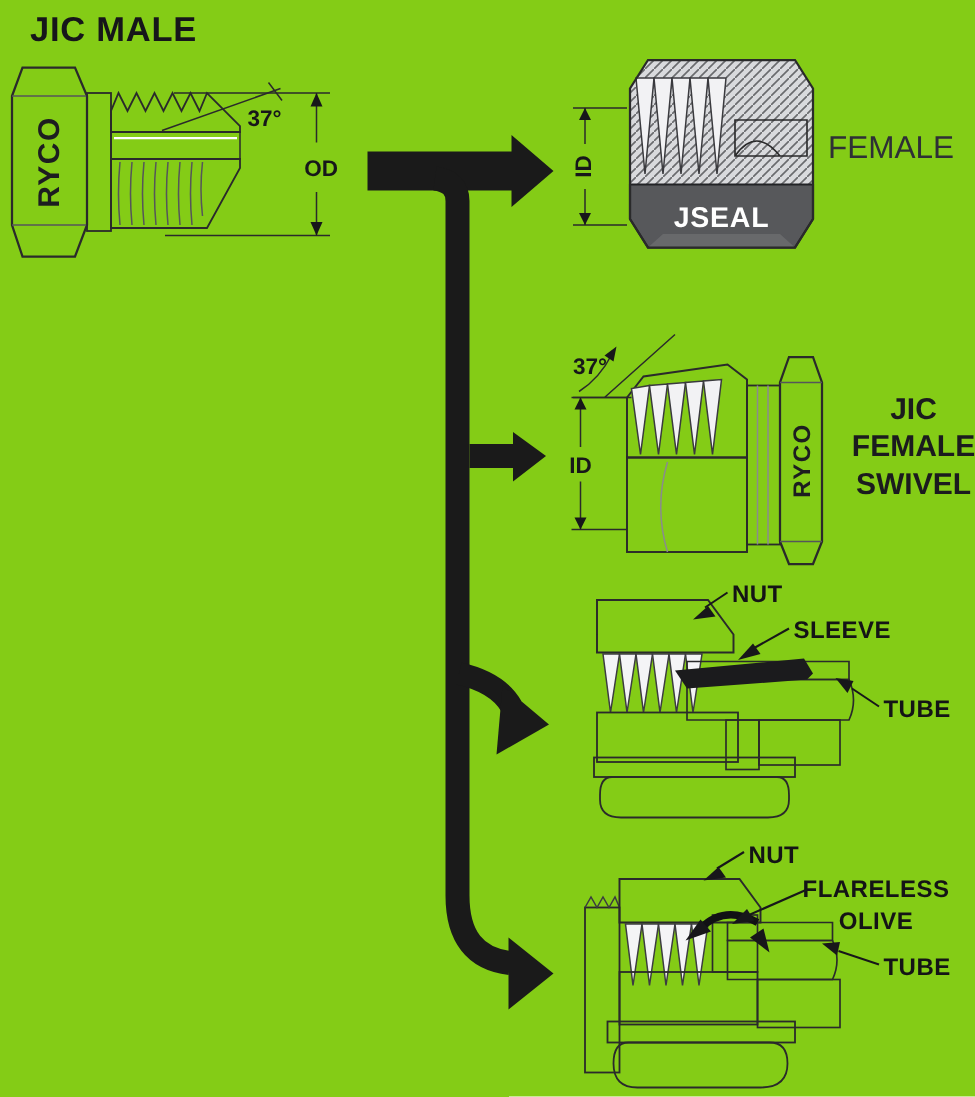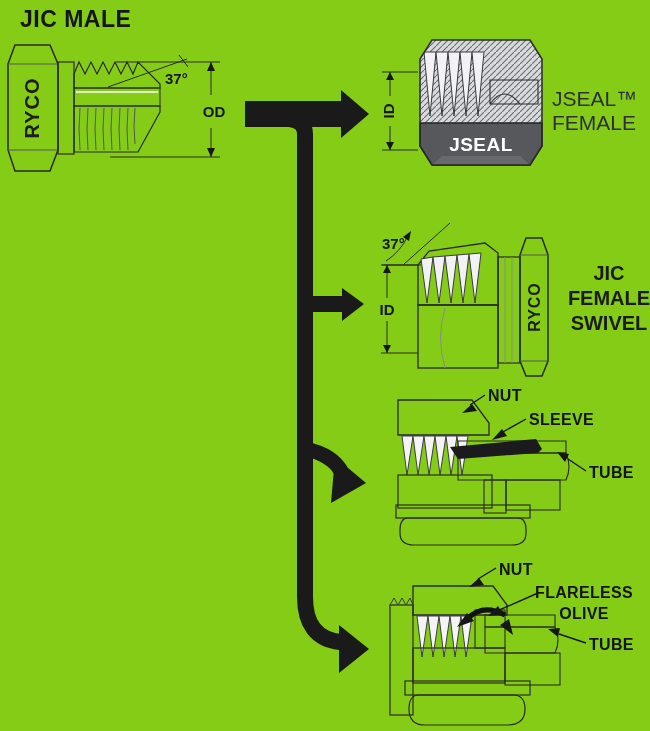--- a/index.html
+++ b/index.html
@@ -102,21 +102,20 @@
 
     <g>
       <path class="dimline" d="M48,44 H12 M48,122 H12 M20,44 V68 M20,98 V122"></path>
       <polygon class="lhead" points="20,44 16,52 24,52"></polygon>
       <polygon class="lhead" points="20,122 16,114 24,114"></polygon>
       <text transform="rotate(-90 19 83)" x="19" y="88" text-anchor="middle" class="dimtxt" font-size="13">ID</text>
     </g>
   </svg>
 
   <div class="abs caption-jseal">
-    <div>JSEAL™</div>
     <div>FEMALE</div>
   </div>
 
   <svg class="abs" style="left:373px;top:213px" width="190" height="170" viewBox="0 0 190 170">
     <defs>
       <linearGradient id="gradC" x1="0" y1="0" x2="0" y2="1">
         <stop offset="0" stop-color="#f6f6f7"></stop>
           <stop offset=".5" stop-color="#dddee1"></stop>
         <stop offset="1" stop-color="#bcbdc1"></stop>
       </linearGradient>

